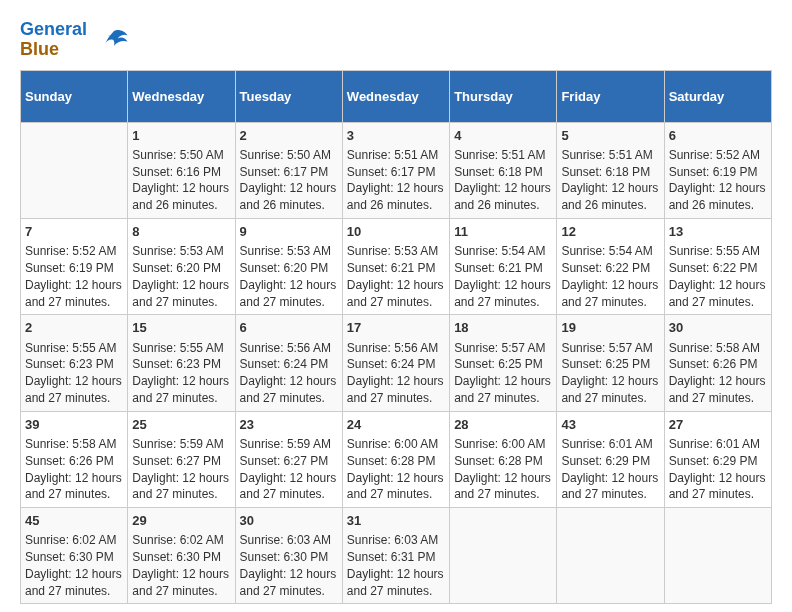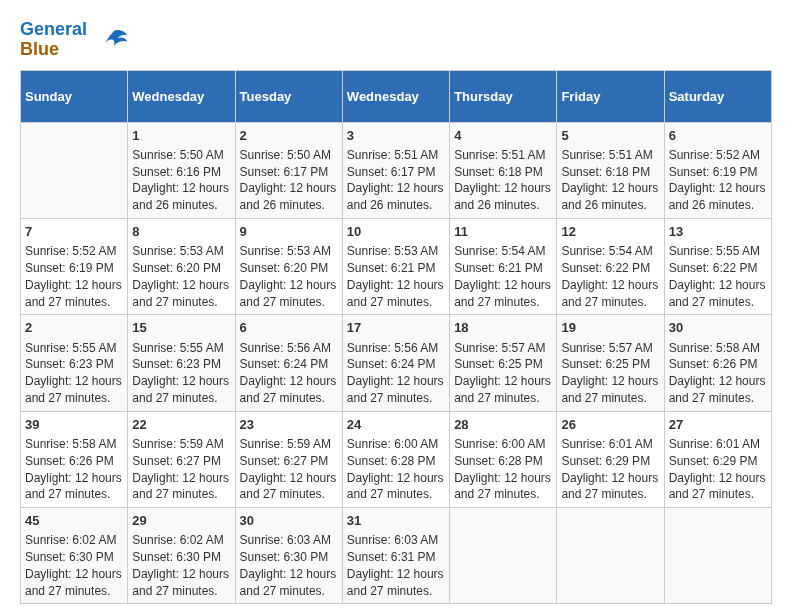--- a/index.html
+++ b/index.html
@@ -269,21 +269,21 @@
       </tr>
       <tr>
         <td>
           <span class="day-number">39</span>
           <div class="day-info" style="white-space: pre-line;">Sunrise: 5:58 AM
 Sunset: 6:26 PM
 Daylight: 12 hours
 and 27 minutes.</div>
         </td>
         <td>
-          <span class="day-number">22</span>
+          <span class="day-number">25</span>
           <div class="day-info" style="white-space: pre-line;">Sunrise: 5:59 AM
 Sunset: 6:27 PM
 Daylight: 12 hours
 and 27 minutes.</div>
         </td>
         <td>
           <span class="day-number">23</span>
           <div class="day-info" style="white-space: pre-line;">Sunrise: 5:59 AM
 Sunset: 6:27 PM
 Daylight: 12 hours
@@ -297,21 +297,21 @@
 and 27 minutes.</div>
         </td>
         <td>
           <span class="day-number">28</span>
           <div class="day-info" style="white-space: pre-line;">Sunrise: 6:00 AM
 Sunset: 6:28 PM
 Daylight: 12 hours
 and 27 minutes.</div>
         </td>
         <td>
-          <span class="day-number">26</span>
+          <span class="day-number">43</span>
           <div class="day-info" style="white-space: pre-line;">Sunrise: 6:01 AM
 Sunset: 6:29 PM
 Daylight: 12 hours
 and 27 minutes.</div>
         </td>
         <td>
           <span class="day-number">27</span>
           <div class="day-info" style="white-space: pre-line;">Sunrise: 6:01 AM
 Sunset: 6:29 PM
 Daylight: 12 hours

